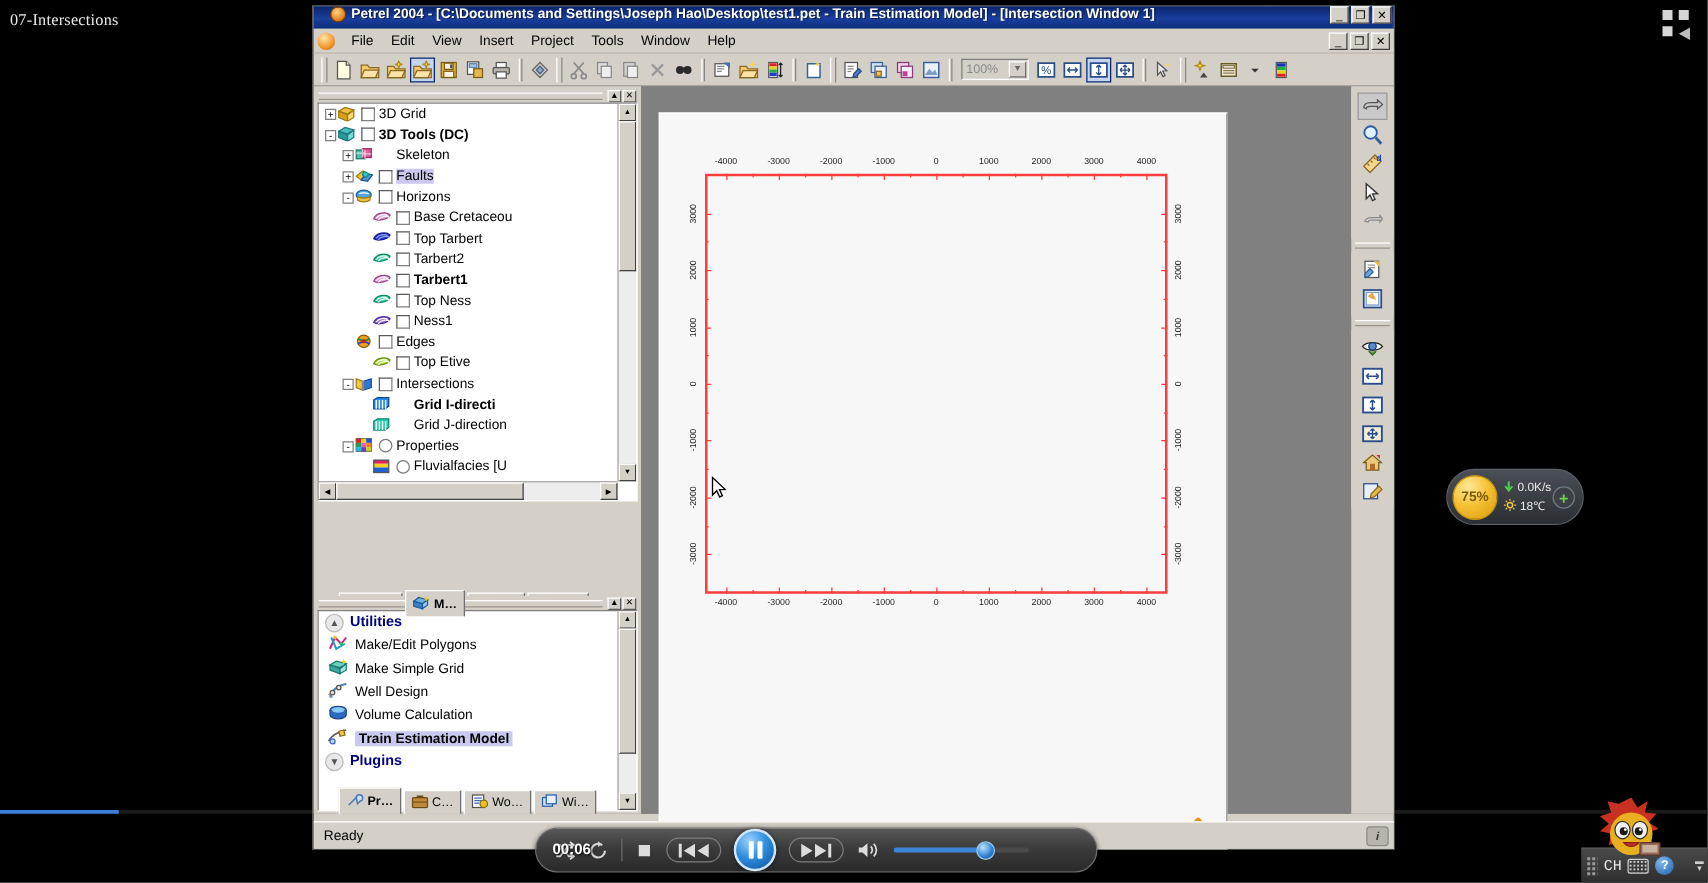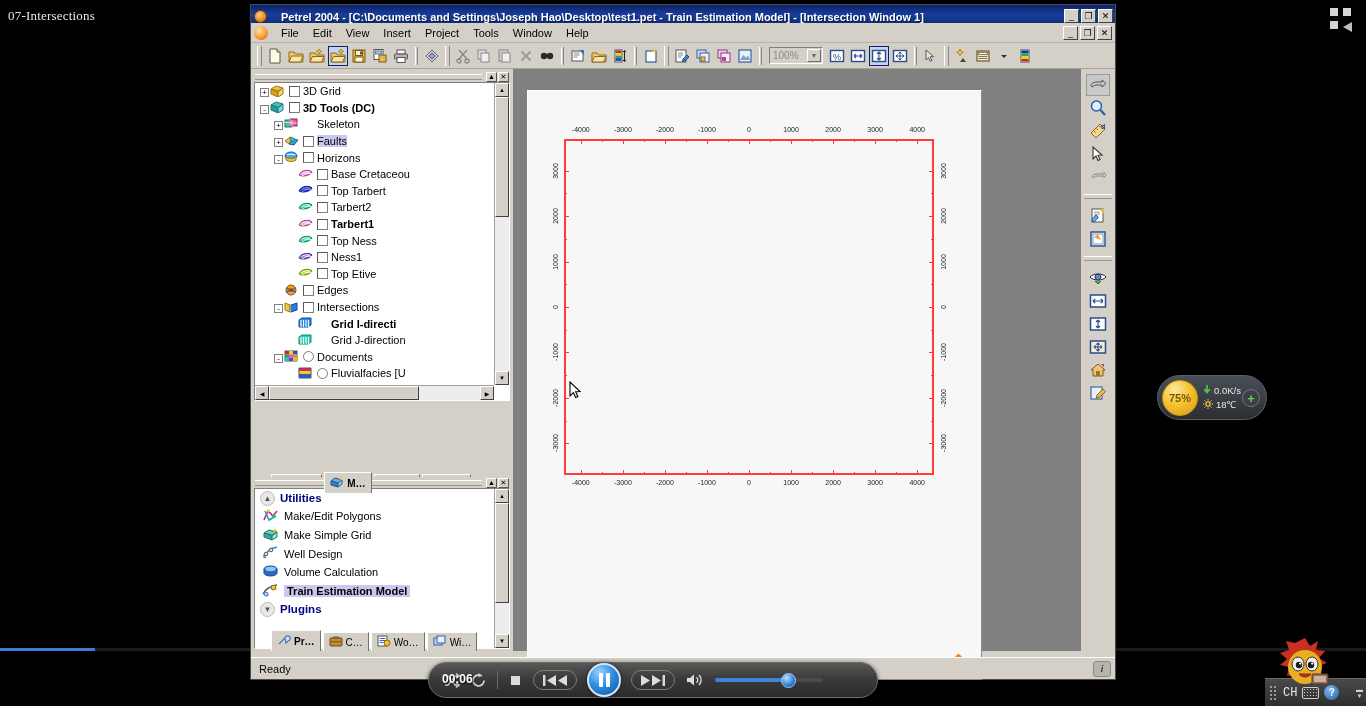--- a/index.html
+++ b/index.html
@@ -44,24 +44,23 @@
     left: 250px; top: 4px;
     width: 866px; height: 676px;
     background: #d4d0c8;
     border: 1px solid #4a4a4a;
   }
 
   
   #titlebar {
     height: 18px;
     background: linear-gradient(to bottom,#0a246a 0%, #193e9e 55%, #0d2f7a 100%);
-    display: flex; align-items: flex-end;
-    padding: 0 2px 0 3px;
+    display: flex; align-items: flex-start;
+    padding: 0 2px 0 13px;
     color: #fff;
-    gap: 10px;
   }
   #titlebar .app-icon {
     width: 13px; height: 13px; border-radius: 50%;
     background: radial-gradient(circle at 40% 35%, #ffd27f, #e07b18 70%, #a84d00);
     margin-right: 4px; flex: none;
     border: 1px solid #7a3d00;
   }
   #title-text {
     font-size: 11px; font-weight: bold; white-space: nowrap;
     overflow: hidden; text-overflow: clip; flex: 1;
@@ -715,40 +714,40 @@
                 <span style="width:32px;flex:none;"></span>
                 <span class="tw"></span>
                 <span class="tr-ico"><svg width="15" height="12" viewBox="0 0 15 12">
                     <path d="M1 7c2-5 10-6 13-3-2 4-10 5-13 3z" fill="#8a6ad8" stroke="#4a2a9a"></path>
                     <path d="M3 6.6c2-3 7-3.5 9-2M4.5 8c2-3 7-3.5 9-2" stroke="#fff" fill="none"></path>
                   </svg></span>
                 <span class="cbx"></span>
                 <span class="tr-label">Ness1</span>
               </div>
               <div class="tree-row">
-                <span style="width:32px;flex:none;"></span>
-                <span class="tw"></span>
-                <span class="tr-ico"><svg width="15" height="12" viewBox="0 0 15 12">
-                    <path d="M1 7c2-5 10-6 13-3-2 4-10 5-13 3z" fill="#a8e02a" stroke="#6a8a0a"></path>
-                    <path d="M3 6.6c2-3 7-3.5 9-2M4.5 8c2-3 7-3.5 9-2" stroke="#fff" fill="none"></path>
-                  </svg></span>
-                <span class="cbx"></span>
-                <span class="tr-label">Top Etive</span>
-              </div>
-              <div class="tree-row">
                 <span style="width:18px;flex:none;"></span>
                 <span class="tw"></span>
                 <span class="tr-ico"><svg width="15" height="12" viewBox="0 0 15 12">
                     <circle cx="7" cy="6" r="5" fill="#f0a020" stroke="#8a5a00"></circle>
                     <path d="M2.6 4c3 2 6 2 9 0" stroke="#2a8a3a" stroke-width="1.5" fill="none"></path>
                     <path d="M2.6 8c3-2 6-2 9 0" stroke="#2a4ad0" stroke-width="1.5" fill="none"></path>
                     <circle cx="7" cy="6" r="1.6" fill="#d02020"></circle>
                   </svg></span>
                 <span class="cbx"></span>
                 <span class="tr-label">Edges</span>
+              </div>
+              <div class="tree-row">
+                <span style="width:32px;flex:none;"></span>
+                <span class="tw"></span>
+                <span class="tr-ico"><svg width="15" height="12" viewBox="0 0 15 12">
+                    <path d="M1 7c2-5 10-6 13-3-2 4-10 5-13 3z" fill="#a8e02a" stroke="#6a8a0a"></path>
+                    <path d="M3 6.6c2-3 7-3.5 9-2M4.5 8c2-3 7-3.5 9-2" stroke="#fff" fill="none"></path>
+                  </svg></span>
+                <span class="cbx"></span>
+                <span class="tr-label">Top Etive</span>
               </div>
               <div class="tree-row">
                 <span style="width:18px;flex:none;"></span>
                 <span class="tw"><span class="exp">-</span></span>
                 <span class="tr-ico"><svg width="15" height="12" viewBox="0 0 15 12">
                     <path d="M1 2l5 2v7L1 9z" fill="#f0c83a" stroke="#a07a10"></path>
                     <path d="M13 2L7 4v7l6-2z" fill="#2a7ae0" stroke="#104a9a"></path>
                     <path d="M6 4h1v7H6z" fill="#e8e8e8" stroke="#888"></path>
                   </svg></span>
                 <span class="cbx"></span>
@@ -783,21 +782,21 @@
                     <rect x="5" y="1" width="4" height="3.3" fill="#f0d020"></rect>
                     <rect x="9" y="1" width="4" height="3.3" fill="#2050d0"></rect>
                     <rect x="1" y="4.3" width="4" height="3.4" fill="#20a050"></rect>
                     <rect x="5" y="4.3" width="4" height="3.4" fill="#e060c0"></rect>
                     <rect x="9" y="4.3" width="4" height="3.4" fill="#f08020"></rect>
                     <rect x="1" y="7.7" width="4" height="3.3" fill="#20c0d0"></rect>
                     <rect x="5" y="7.7" width="4" height="3.3" fill="#8030c0"></rect>
                     <rect x="9" y="7.7" width="4" height="3.3" fill="#c0d020"></rect>
                   </svg></span>
                 <span class="rad"></span>
-                <span class="tr-label">Documents</span>
+                <span class="tr-label">Properties</span>
               </div>
               <div class="tree-row">
                 <span style="width:32px;flex:none;"></span>
                 <span class="tw"></span>
                 <span class="tr-ico"><svg width="15" height="12" viewBox="0 0 15 12">
                     <rect x="1" y="1" width="12" height="3" fill="#e02060"></rect>
                     <rect x="1" y="4" width="12" height="3" fill="#f0d020"></rect>
                     <rect x="1" y="7" width="12" height="4" fill="#2060d0"></rect>
                     <path d="M1 1h12v10H1z" fill="none" stroke="#555"></path>
                   </svg></span>

